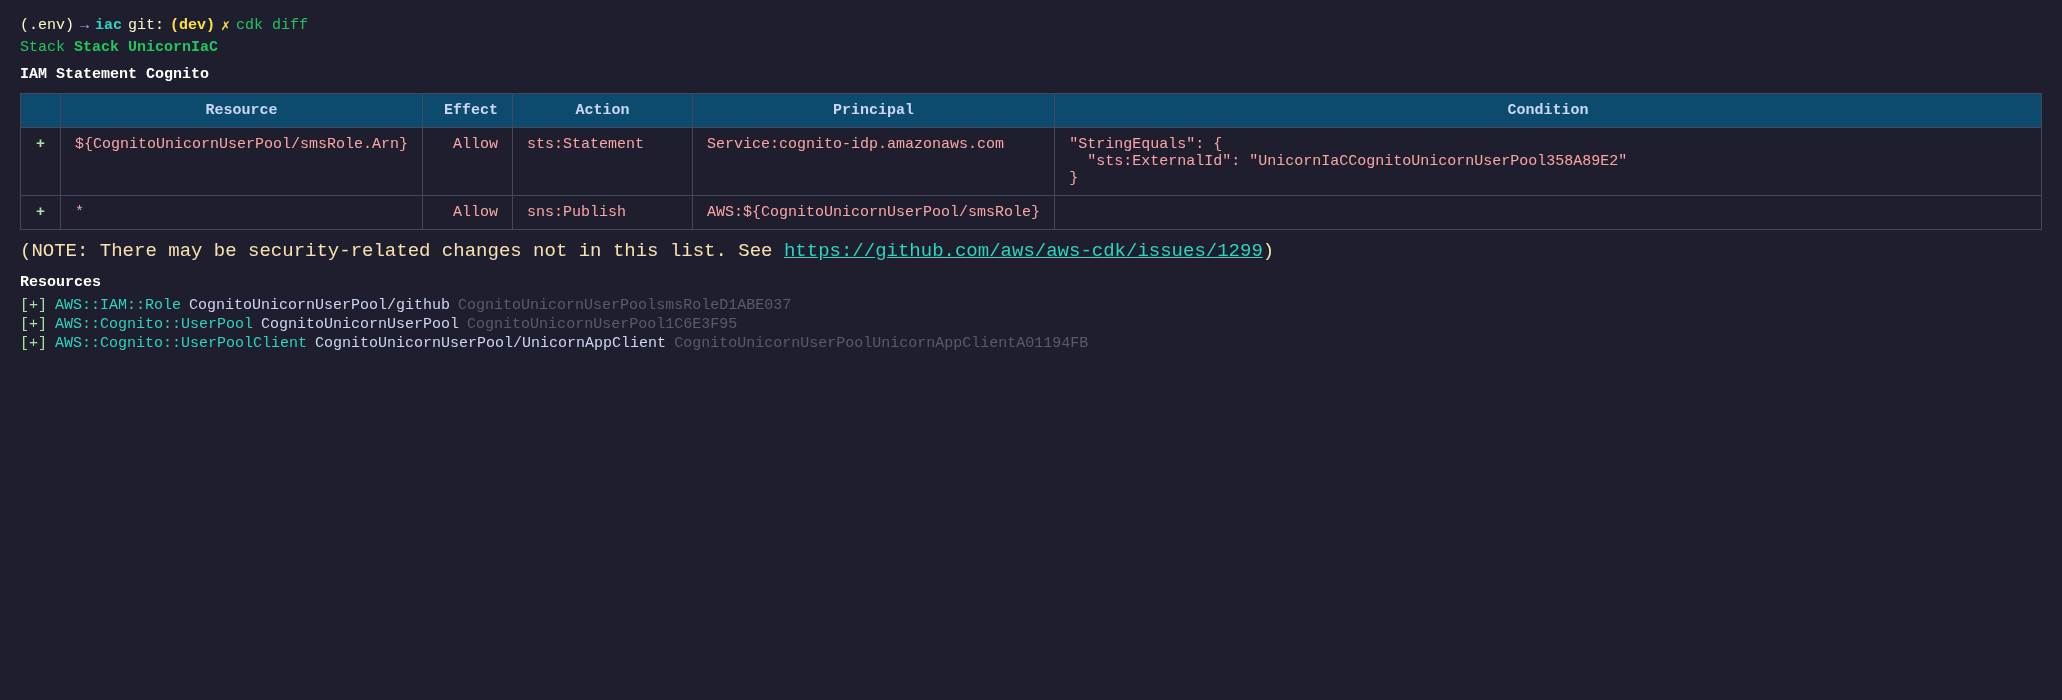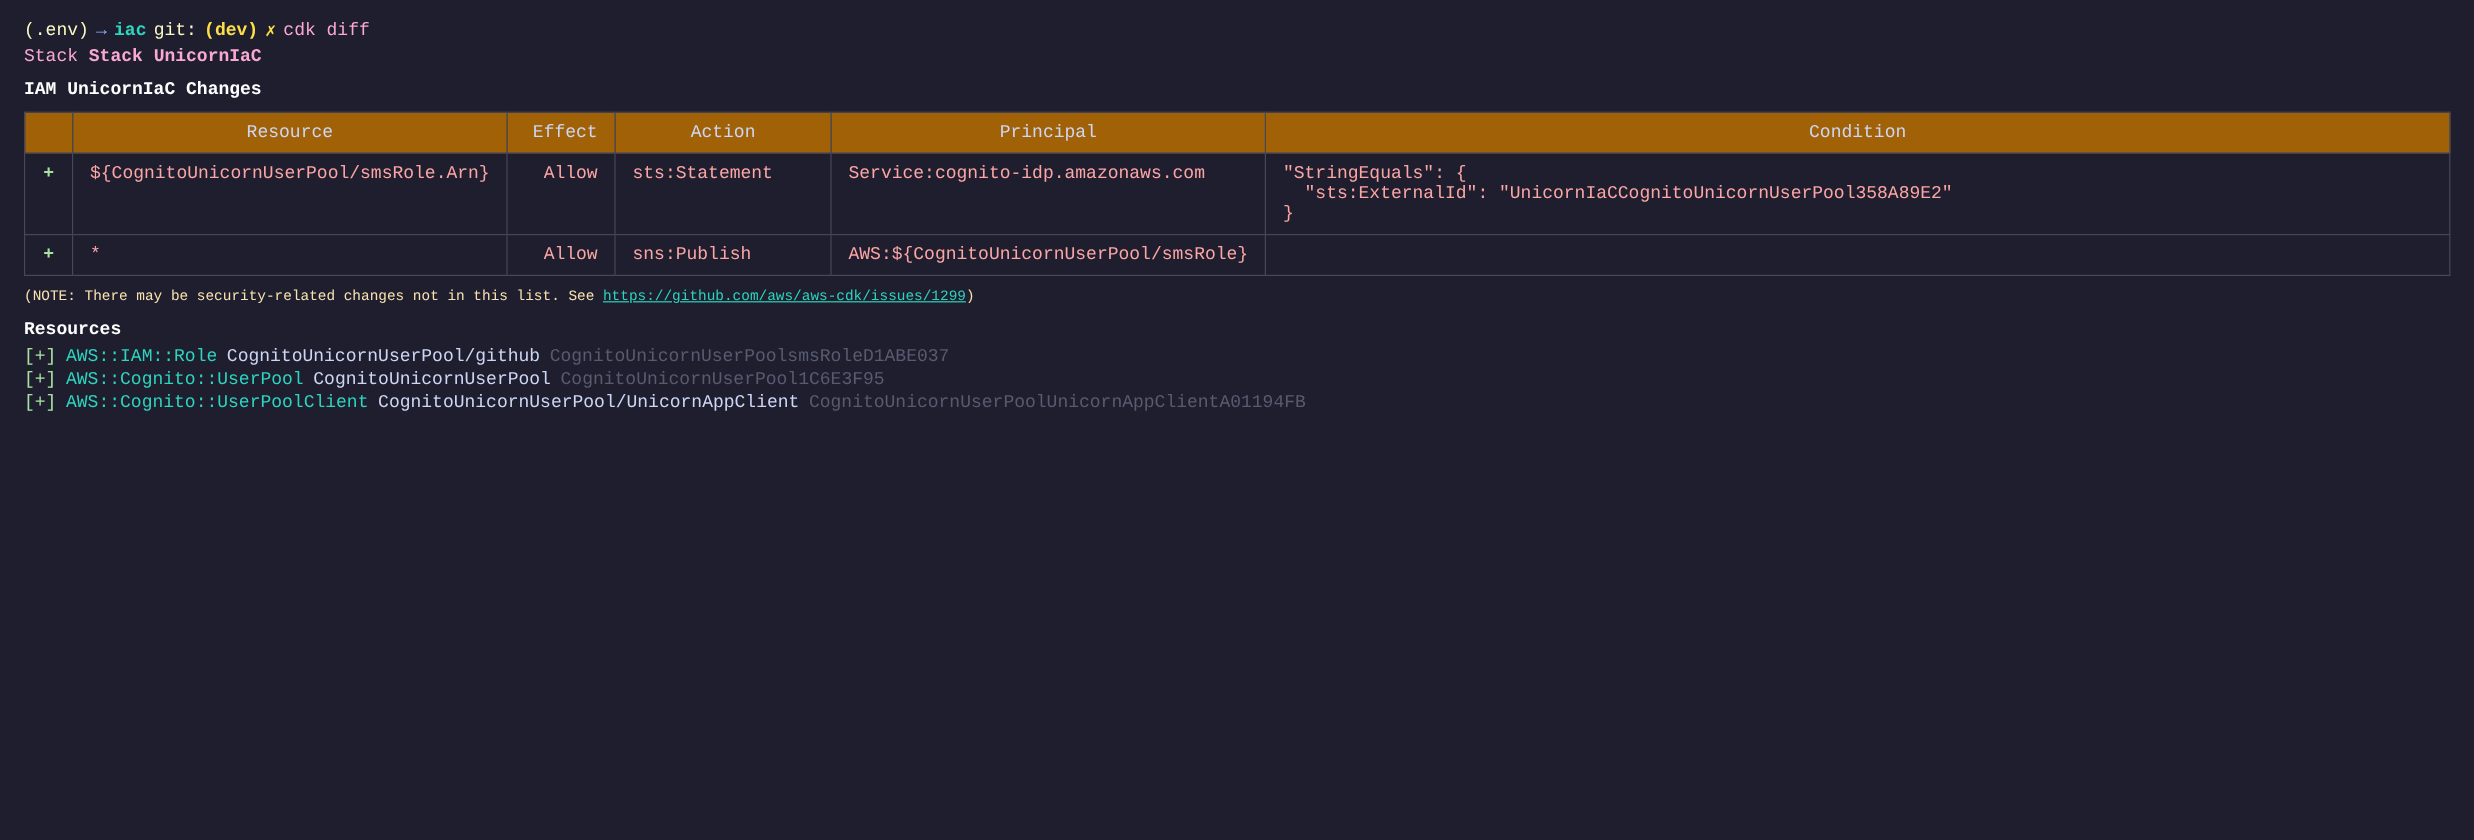--- a/index.html
+++ b/index.html
@@ -23,21 +23,21 @@
       align-items: center;
       gap: 6px;
       margin-bottom: 4px;
       flex-wrap: wrap;
     }
 
     .color-gray { color: #fef9c3; }
     .color-arrow { color: #89b4fa; }
     .color-cyan { color: #2dd4bf; }
     .color-red { color: #fde047; }
-    .color-white { color: #f9a8d4; }
+    .color-white { color: #22c55e; }
     .color-teal { color: #fca5a5; }
     .color-link { color: #2dd4bf; text-decoration: underline; }
 
     .bold { font-weight: bold; }
 
     .section-title {
       font-weight: bold;
       color: #ffffff;
       margin: 10px 0 6px 0;
     }
@@ -54,22 +54,22 @@
     .iam-table td {
       border: 1px solid #45475a;
       padding: 8px 14px;
       vertical-align: top;
       font-family: 'Courier New', Courier, monospace;
       font-size: 15px;
     }
 
     .iam-table th {
       color: #cdd6f4;
-      background-color: #a16207;
-      font-weight: normal;
+      background-color: #0c4a6e;
+      font-weight: bold;
     }
 
     .iam-table td {
       background-color: #1e1e2e;
       color: #cdd6f4;
     }
 
     .iam-table .col-indicator {
       width: 40px;
       text-align: center;
@@ -98,21 +98,21 @@
 
     .plus-green {
       color: #a6e3a1;
       font-weight: bold;
     }
 
     .note-line {
       color: #f9e2af;
       margin: 8px 0 12px 0;
       font-family: 'Courier New', Courier, monospace;
-      font-size: 12px;
+      font-size: 19px;
     }
 
     .resources-section {
       margin-top: 8px;
     }
 
     .resource-line {
       display: flex;
       align-items: baseline;
       gap: 8px;
@@ -136,21 +136,21 @@
   <span class="color-gray">git:</span>
     <span class="color-red bold">(dev)</span>
   <span class="color-red">✗</span>
   <span class="color-white">cdk diff</span>
 </div>
 
 <div class="terminal-line">
   <span class="color-white">Stack <strong>Stack UnicornIaC</strong></span>
 </div>
 
-<div class="section-title">IAM UnicornIaC Changes</div>
+<div class="section-title">IAM Statement Cognito</div>
 
 <table class="iam-table">
   <thead>
     <tr>
       <th class="col-indicator"></th>
       <th class="col-resource">Resource</th>
       <th class="col-effect">Effect</th>
       <th class="col-action">Action</th>
       <th class="col-principal">Principal</th>
       <th class="col-condition">Condition</th>

